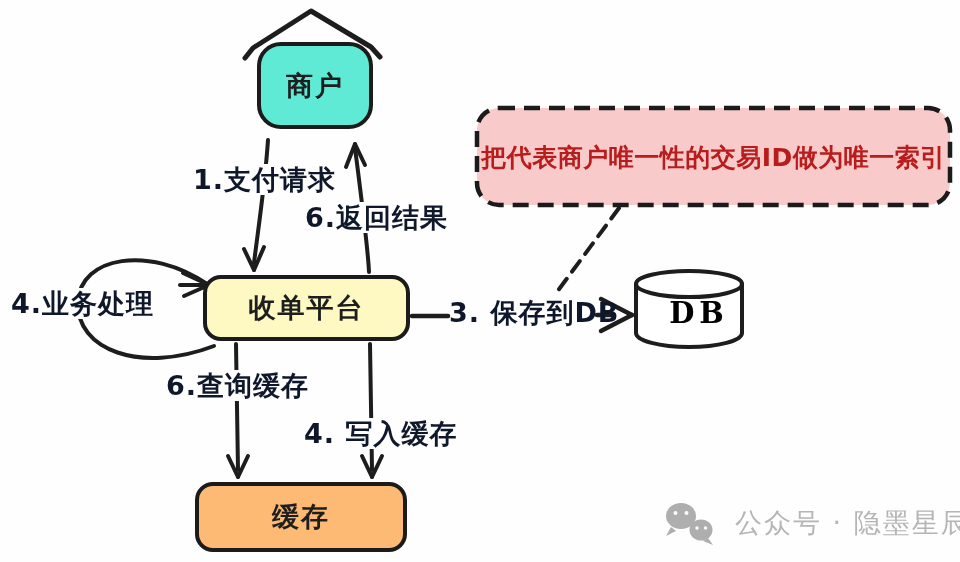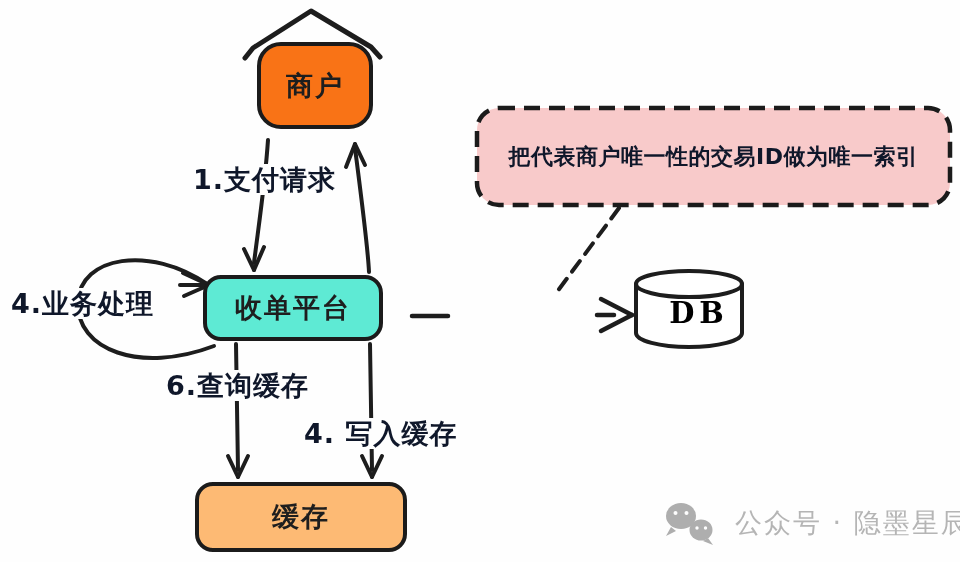--- a/index.html
+++ b/index.html
@@ -21,43 +21,43 @@
     align-items: center;
     justify-content: center;
     border: 4.5px solid #1b1b1b;
     color: #1e1e1e;
     font-weight: 600;
     box-sizing: border-box;
     letter-spacing: 2px;
   }
   .node--merchant {
     left: 257px; top: 42px; width: 116px; height: 87px;
-    border-radius: 24px; background: #f97316; font-size: 27px;
+    border-radius: 24px; background: #5eead4; font-size: 27px;
   }
   .node--platform {
-    left: 203px; top: 275px; width: 180px; height: 66px;
-    border-radius: 18px; background: #5eead4; font-size: 27px;
+    left: 203px; top: 275px; width: 207px; height: 66px;
+    border-radius: 18px; background: #fef9c3; font-size: 27px;
   }
   .node--cache {
     left: 195px; top: 482px; width: 212px; height: 70px;
     border-radius: 18px; background: #fdba74; font-size: 27px;
   }
   .db-label {
     position: absolute;
     left: 646px; top: 293px; width: 106px; height: 40px;
     display: flex; align-items: center; justify-content: center;
     font-family: "DejaVu Serif", "Liberation Serif", serif;
     font-weight: 700; font-size: 29px; color: #000000;
     letter-spacing: 5px;
   }
   .note-text {
     position: absolute;
     left: 481px; top: 113px; width: 465px; height: 88px;
     display: flex; align-items: center; justify-content: center;
-    font-size: 22px; font-weight: 600; color: #0f172a;
+    font-size: 25px; font-weight: 600; color: #b91c1c;
     letter-spacing: 0.5px; white-space: nowrap;
   }
   .label {
     position: absolute;
     font-size: 27px;
     font-weight: 600;
     color: #0f172a;
     background: #fefefe;
     line-height: 1.15;
     padding: 0 3px;
@@ -154,23 +154,25 @@
   <div class="node node--platform">收单平台</div>
 
   <div class="node node--cache">缓存</div>
 
   <div class="db-label">DB</div>
 
   <div class="note-text">把代表商户唯一性的交易ID做为唯一索引</div>
 
   <div class="label label--e1">1.支付请求</div>
 
+  <div class="label label--e6">6.返回结果</div>
 
   <div class="label label--e5">4.业务处理</div>
 
   <div class="label label--e2">6.查询缓存</div>
 
   <div class="label label--e4">4. 写入缓存</div>
 
+  <div class="label label--e3 label--plain">3. 保存到DB</div>
 
   <div class="watermark-text">公众号 · 隐墨星辰</div>
 
 </div>
 
 </body></html>

